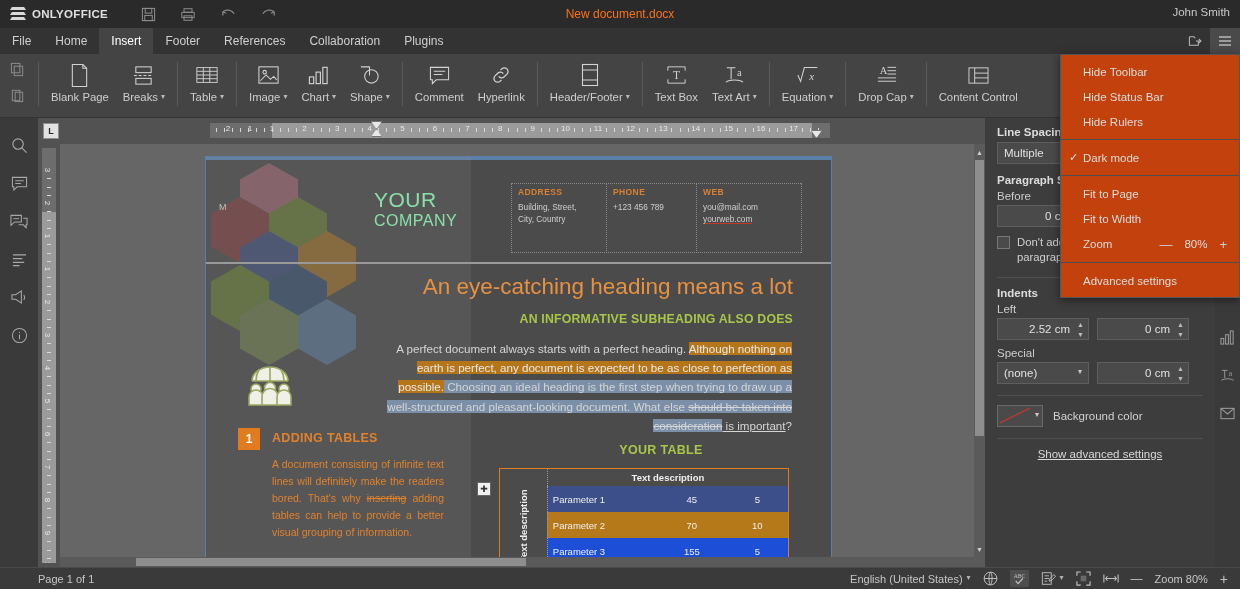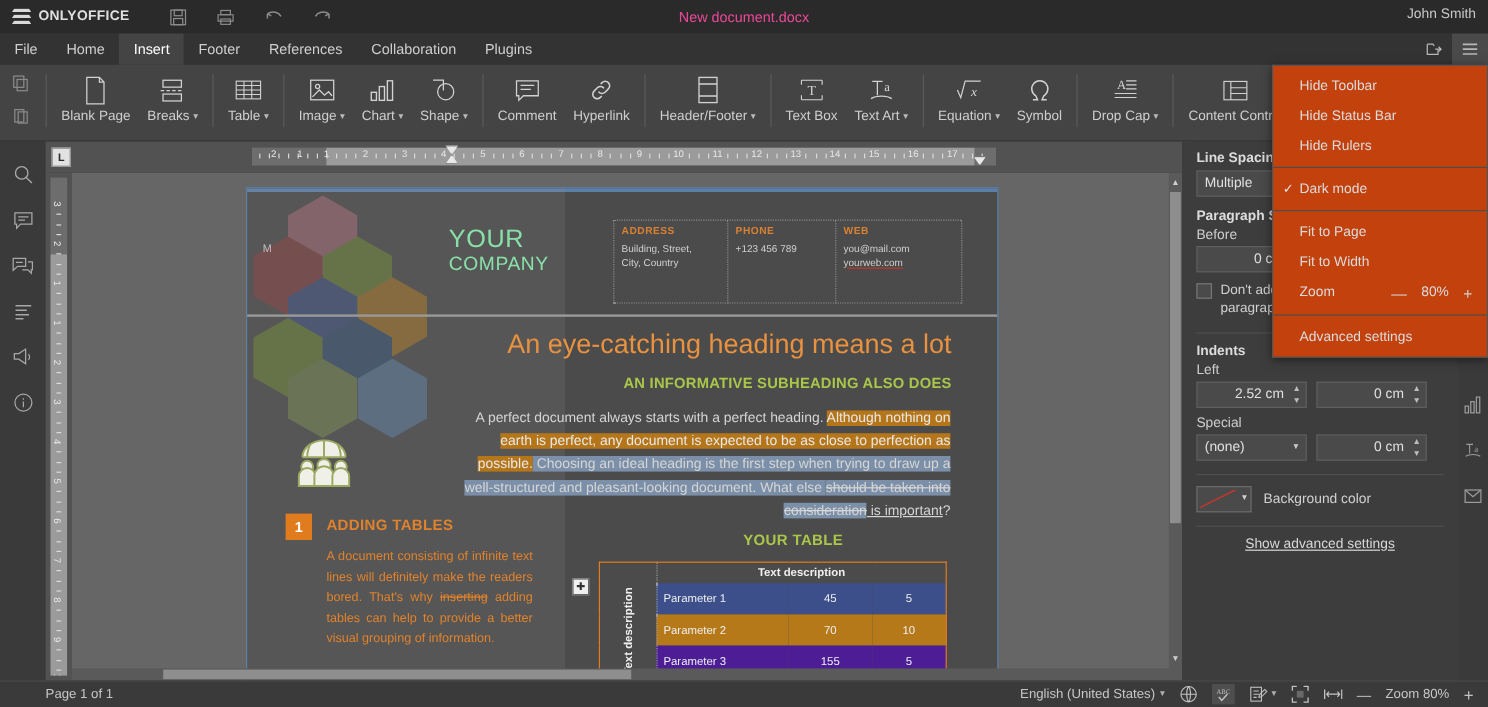--- a/index.html
+++ b/index.html
@@ -29,21 +29,21 @@
   .logo-mark span:nth-child(3) { top: 10px; }
   .logo-text { color: #e0e0e0; font-size: 11.5px; font-weight: bold; letter-spacing: 0.3px; }
 
   .tb-icons { display: flex; align-items: center; gap: 20px; margin-left: 18px; }
   .tb-ico { width: 20px; height: 20px; display: flex; align-items: center; justify-content: center;
             color: #8d8d8d; }
   .tb-ico svg { display: block; }
 
   .doc-title {
     position: absolute; left: 0; right: 0; text-align: center;
-    color: #ec4899; font-size: 12px; pointer-events: none;
+    color: #f97316; font-size: 12px; pointer-events: none;
   }
   .user-name {
     position: absolute; right: 10px; top: 6px; color: #c8c8c8; font-size: 11.5px;
   }
 
   
   .tabbar {
     position: absolute; top: 28px; left: 0; width: 1240px; height: 26px;
     background: #333333; display: flex; align-items: stretch;
   }
@@ -222,21 +222,21 @@
   }
   .doctable td { font-size: 9.5px; padding: 3px 5px; color: #efefef; }
   .td-desc { color: #e0822c; font-weight: bold; font-size: 11px; text-align: center; padding: 7px 0; }
   .td-vert {
     color: #e0822c; font-weight: bold; font-size: 10px;
     writing-mode: vertical-rl; transform: rotate(180deg);
     text-align: center; padding: 0;
   }
   .row-a td { background: #3c4f8a; }
   .row-b td { background: #b5791a; }
-  .row-c td { background: #4c1d95; }
+  .row-c td { background: #1d4ed8; }
   .cellmove {
     position: absolute; left: 271px; top: 325px; width: 14px; height: 14px;
     background: #f0f0f0; border: 1px solid #666; color: #333;
     font-size: 9px; display: flex; align-items: center; justify-content: center;
   }
 
   
   .doc-vscroll { position: absolute; right: 0; top: 0; width: 11px; bottom: 0; background: #5a5a5a; }
   .doc-vthumb { position: absolute; left: 1px; top: 16px; width: 9px; height: 276px; background: #8e8e8e; }
   .scroll-arrow { position: absolute; left: 0; width: 11px; height: 12px; color: #cfcfcf;
@@ -546,30 +546,20 @@
           <path d="M2 11l3 7 4-15h14"></path>
           <text x="17" y="16" font-size="12" fill="currentColor" stroke="none" text-anchor="middle" font-family="Liberation Serif, serif" font-style="italic">x</text>
         </svg>
       </div>
       <div class="lbl">
           <span>Equation</span>
           <span class="caret">▾</span>
         </div>
     </div>
 
-    <div class="rib-btn">
-      <div class="ico">
-        <svg width="23" height="23" viewBox="0 0 24 24" fill="none" stroke="currentColor" stroke-width="1.3">
-          <path d="M6 20h4l-1.5-3.5A7 7 0 1115.5 16.5L14 20h4"></path>
-        </svg>
-      </div>
-      <div class="lbl">
-          <span>Symbol</span>
-        </div>
-    </div>
     <div class="rib-sep"></div>
 
     <div class="rib-btn">
       <div class="ico">
         <svg width="23" height="22" viewBox="0 0 24 22" fill="none" stroke="currentColor" stroke-width="1">
           <text x="5" y="10" font-size="11" fill="currentColor" stroke="none" font-family="Liberation Serif, serif">A</text>
           <path d="M13 3h9M13 6.5h9M13 10h9M3 14h19M3 17.5h19"></path>
         </svg>
       </div>
       <div class="lbl">

